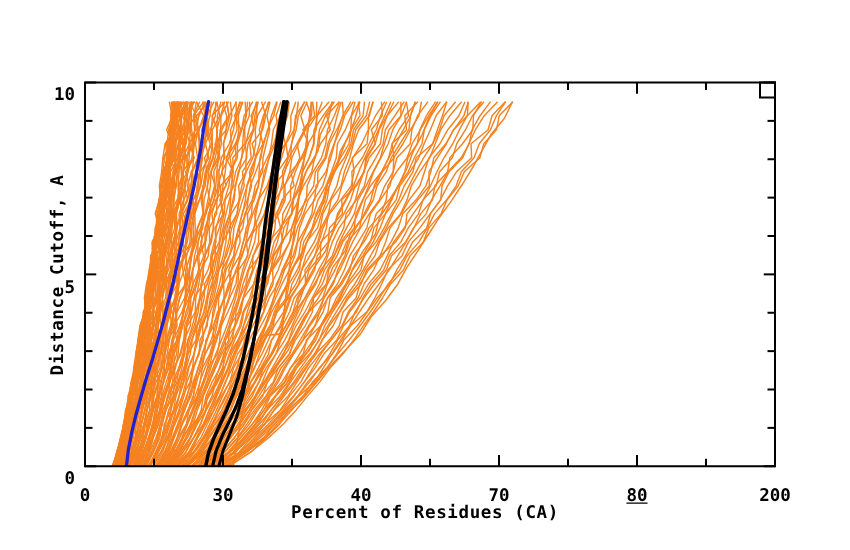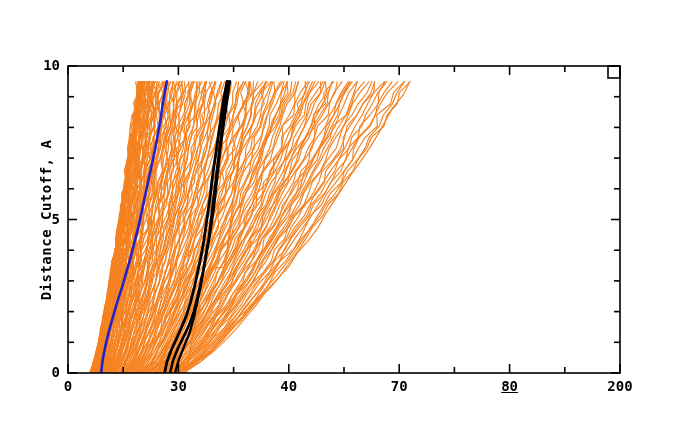--- a/index.html
+++ b/index.html
@@ -64,20 +64,21 @@
     white-space: nowrap;
   }
 
   .tick-label {
     position: absolute;
     font-family: "DejaVu Sans Mono", "Liberation Mono", monospace;
     font-weight: bold;
     font-size: 14px;
     color: #000000;
     white-space: nowrap;
+    margin-top: 11px;
   }
   .xtick-label {
     text-align: center;
     width: 60px;
   }
   .ytick-label {
     text-align: right;
     width: 40px;
   }
 
@@ -338,15 +339,16 @@
       <div class="tick-label xtick-label" style="left: 148.4px; top: 378px;">30</div>
       <div class="tick-label xtick-label" style="left: 258.8px; top: 378px;">40</div>
       <div class="tick-label xtick-label" style="left: 369.2px; top: 378px;">70</div>
       <div class="tick-label xtick-label" style="left: 479.6px; top: 378px; text-decoration: underline;">80</div>
       <div class="tick-label xtick-label" style="left: 590px; top: 378px;">200</div>
       <div class="tick-label ytick-label" style="left: 20px; top: 364px;">0</div>
       <div class="tick-label ytick-label" style="left: 20px; top: 210.5px;">5</div>
       <div class="tick-label ytick-label" style="left: 20px; top: 57px;">10</div>
     </div>
 
+  <div id="x-axis-label">Percent of Residues (CA)</div>
   <div id="y-axis-label">Distance Cutoff, A</div>
 
 </div>
 
 </body></html>

